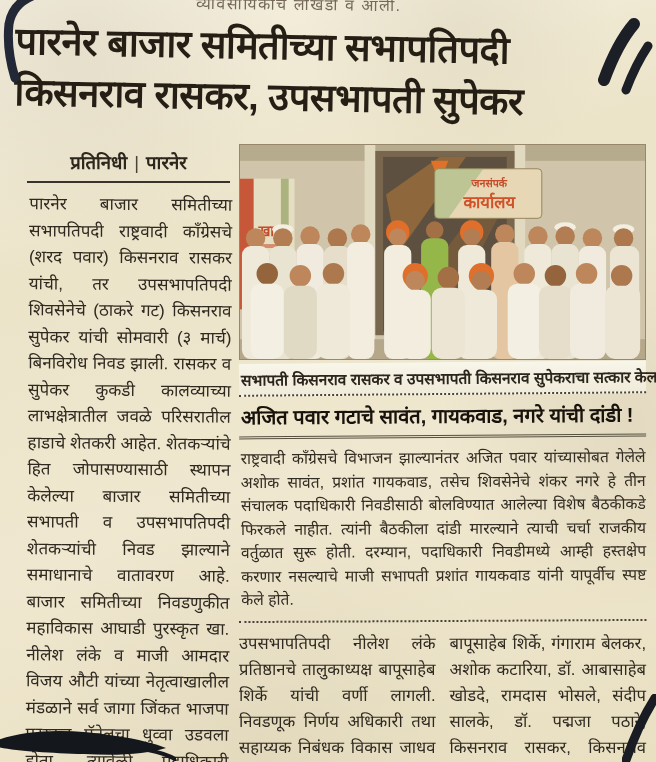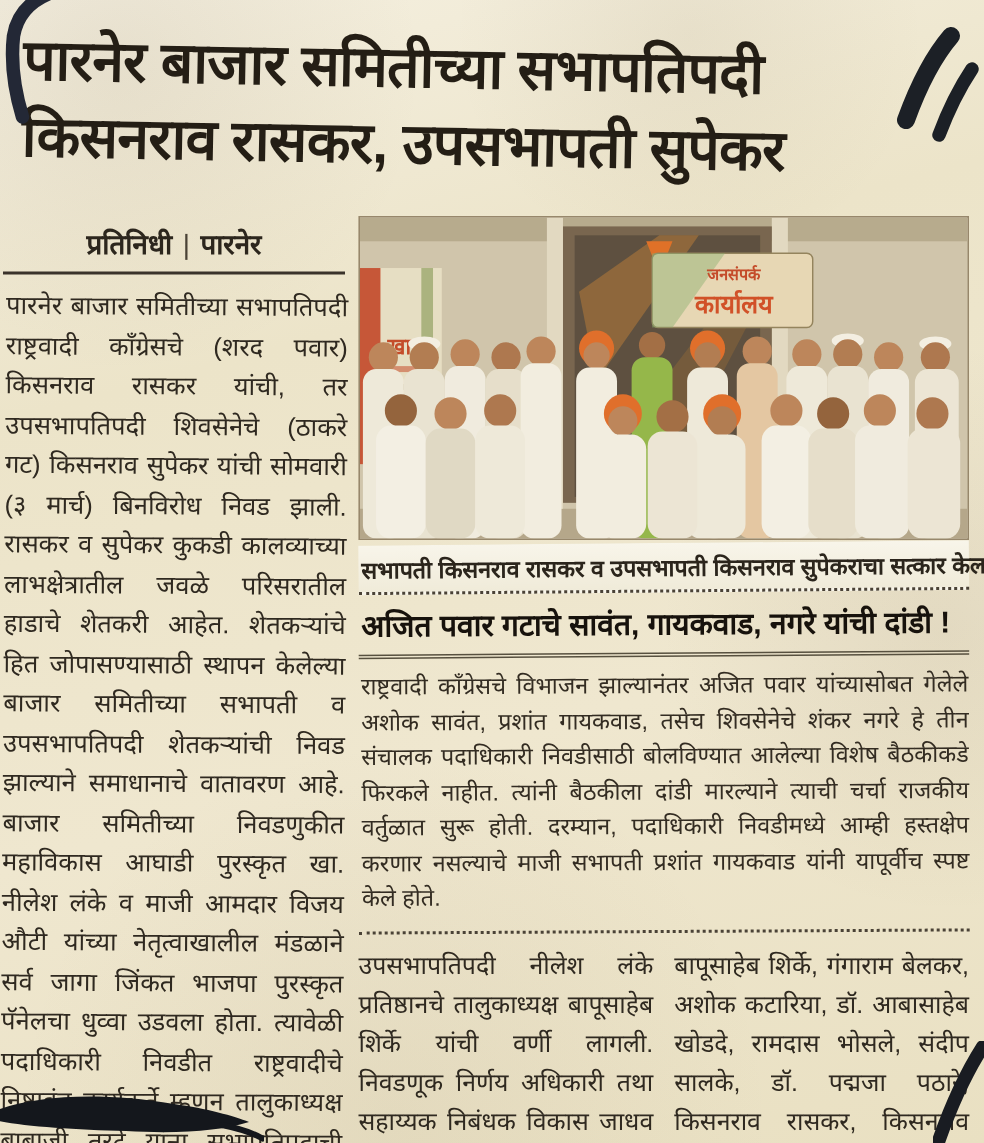--- a/index.html
+++ b/index.html
@@ -15,21 +15,21 @@
       radial-gradient(circle at 70% 3%, rgba(120,100,70,.08), transparent 18%),
       radial-gradient(circle at 96% 55%, rgba(120,100,70,.10), transparent 25%),
       radial-gradient(circle at 40% 98%, rgba(120,100,70,.07), transparent 30%);
   }
   .top-strip{ position:absolute; top:0; left:0; right:0; height:25px; overflow:hidden; }
   .cut-text{ position:absolute; top:-7px; left:196px; font-size:16px; color:#564a3a;
     opacity:.8; transform:rotate(.6deg); letter-spacing:1.5px; white-space:nowrap; }
   .headline{ position:absolute; top:22px; left:15px; right:8px; transform:rotate(1.1deg);
     color:#241e15; font-weight:700; font-size:38px; line-height:1.34; letter-spacing:-.5px; }
   .content{ position:absolute; top:142px; left:0; right:0; bottom:0; display:flex; }
-  .col-left{ width:237px; box-sizing:border-box; padding:2px 7px 0 2px; overflow:hidden; }
+  .col-left{ width:237px; box-sizing:border-box; padding:2px 7px 0 27px; overflow:hidden; }
   .byline{ text-align:center; font-size:18.5px; font-weight:700; color:#2c261d; padding:5px 0 7px; }
   .byline .sep{ padding:0 7px; font-weight:400; color:#4a4236; }
   .byline-rule{ border:0; border-top:2px solid #3a332b; margin:0 0 9px; }
   .left-para{ font-size:17px; line-height:26.5px; text-align:justify; color:#2f2920;
     transform:rotate(.4deg); }
   .col-right{ flex:1; box-sizing:border-box; padding:2px 10px 0 2px; overflow:hidden; }
   .photo-frame{ height:214px; border:1px solid #97876b; background:#cfc5ae;
     position:relative; overflow:hidden; }
   .photo-frame svg{ display:block; width:100%; height:100%; }
   .caption{ margin-top:2px; font-size:15.5px; font-weight:700; color:#2b251c;
@@ -45,20 +45,23 @@
   #mark-tl{ left:-4px; top:-6px; }
   #mark-tr{ right:2px; top:16px; }
   #mark-bl{ left:-2px; bottom:0; }
   #mark-br{ right:-2px; bottom:-2px; }
 </style>
 </head>
 <body>
 
 <div class="page">
 
+  <div class="top-strip">
+    <span class="cut-text">व्यावसायिकाचे लाखंडी व आली.</span>
+  </div>
 
   <div class="headline">
     <div>पारनेर बाजार समितीच्या सभापतिपदी</div>
     <div>किसनराव रासकर, उपसभापती सुपेकर</div>
   </div>
 
   <div class="content">
 
     <div class="col-left">
       <div class="byline">

